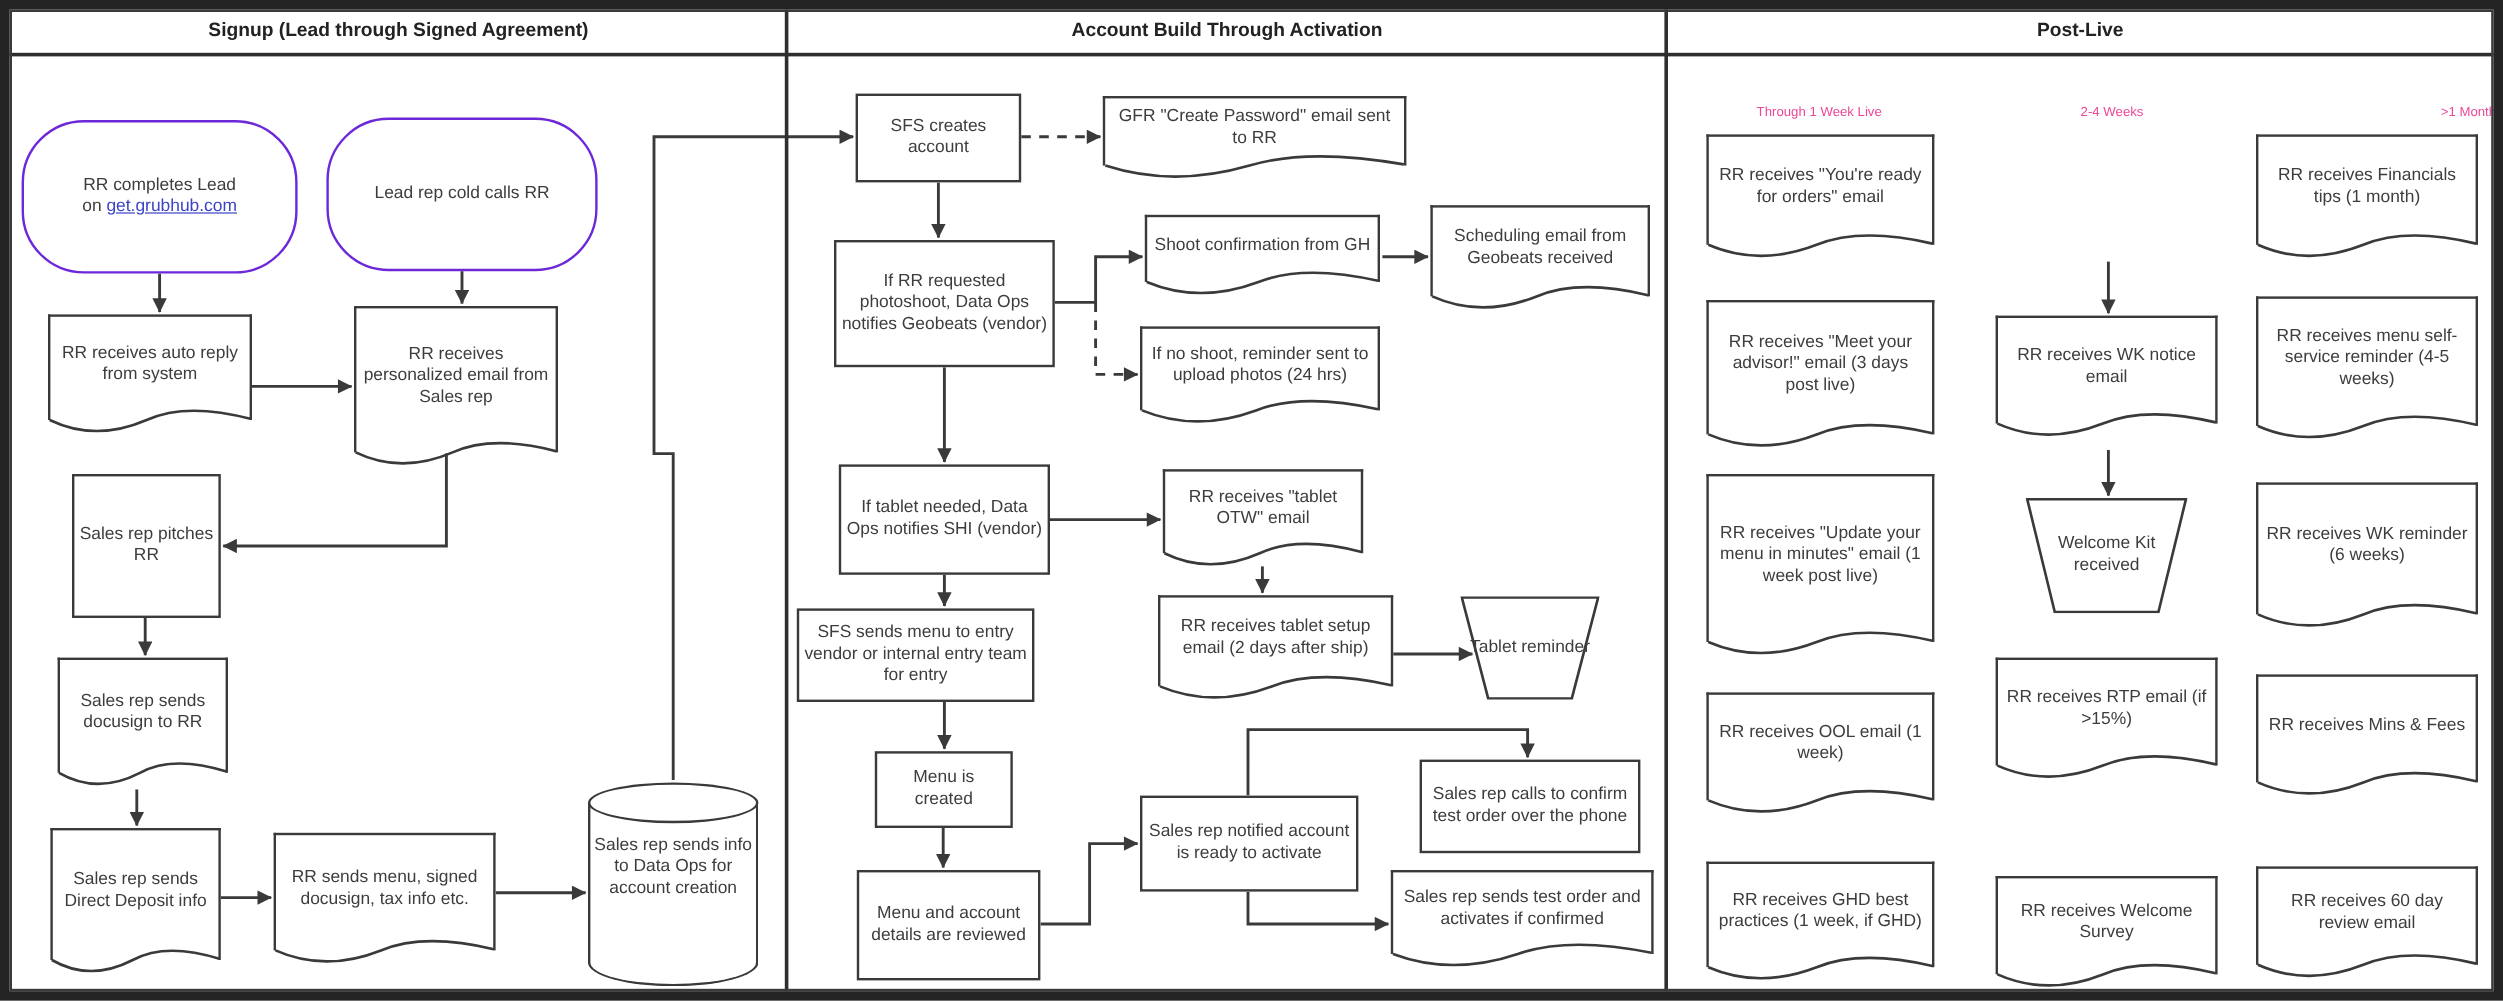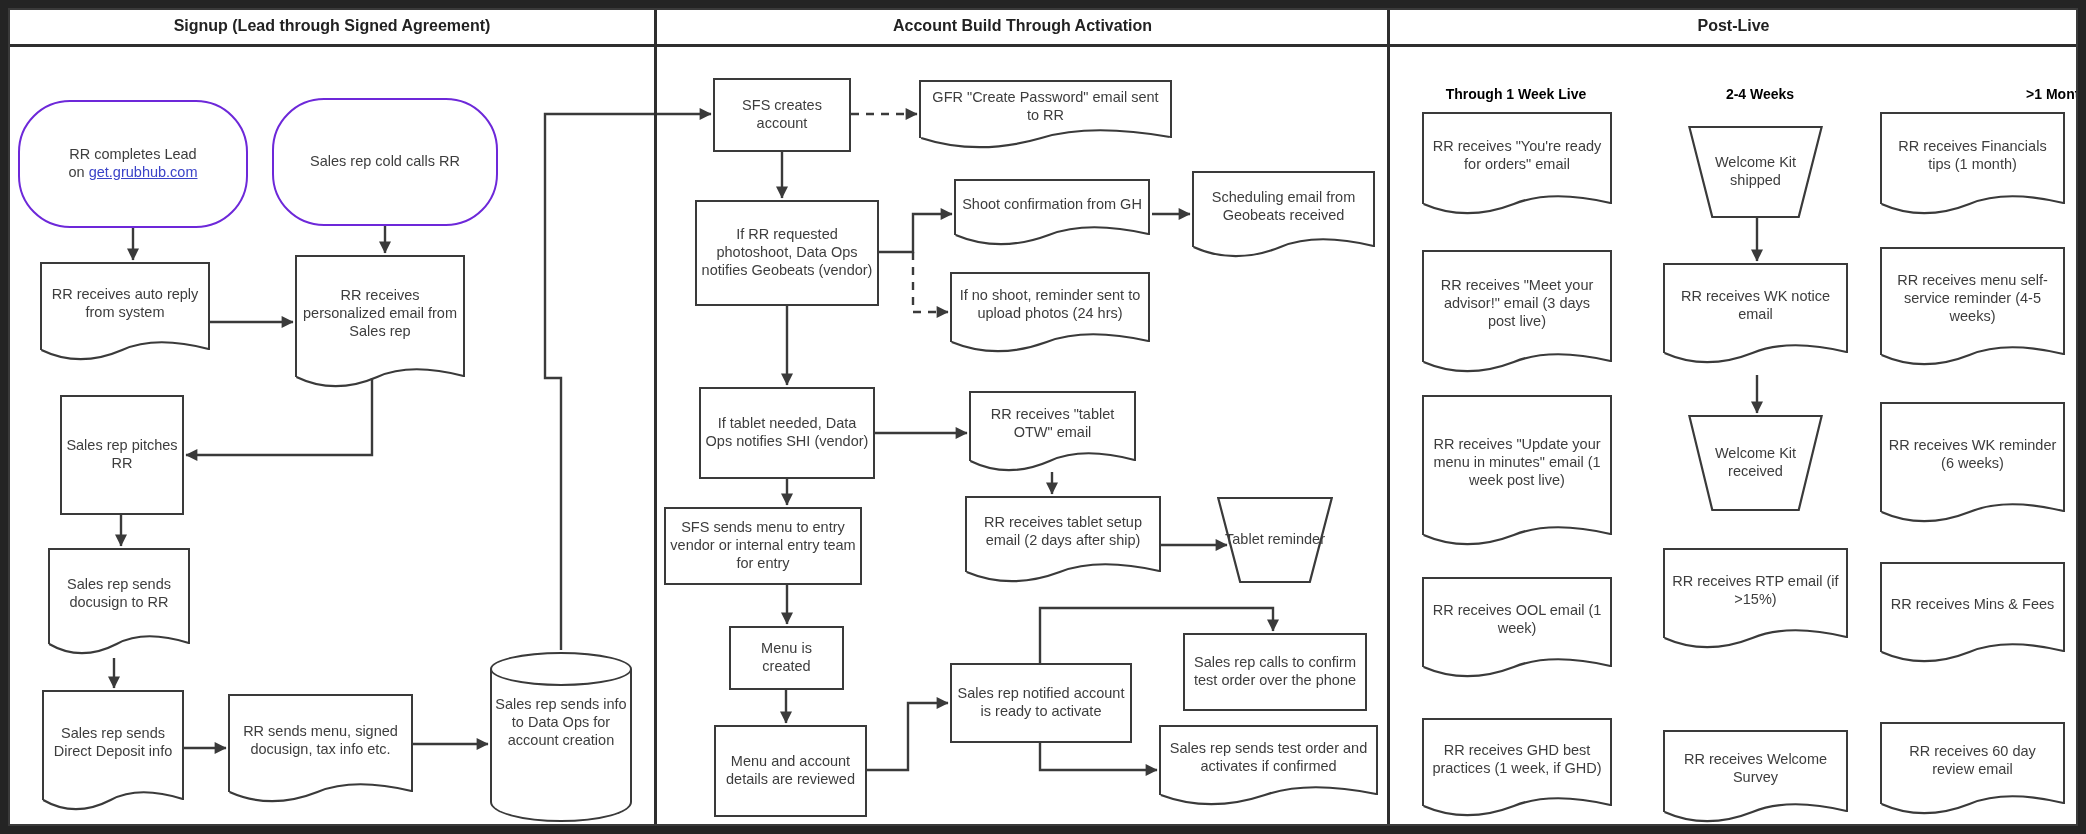--- a/index.html
+++ b/index.html
@@ -8,21 +8,21 @@
     font-family:"Liberation Sans", sans-serif; color:#3a3a3a; overflow:hidden;
   }
   
   .frame { position:absolute; inset:0; border:8px solid #242424; pointer-events:none; z-index:10; }
   .inner-line { position:absolute; inset:8px; border:2px solid #3a3a3a; pointer-events:none; z-index:9; }
   .vdiv { position:absolute; top:8px; height:818px; width:3px; background:#2e2e2e; z-index:3; }
   .hrule { position:absolute; left:8px; width:2070px; top:44px; height:3px; background:#2e2e2e; z-index:3; }
   .sec-title { position:absolute; top:8px; height:36px; display:flex; align-items:center; justify-content:center;
     font-weight:bold; font-size:16px; color:#222; z-index:3; }
   .col-head { position:absolute; height:24px; display:flex; align-items:center; justify-content:center;
-    font-weight:bold; font-size:14px; color:#000000; z-index:3; }
+    font-weight:normal; font-size:11px; color:#ec4899; z-index:3; }
 
   
   .node { position:absolute; box-sizing:border-box; background:#fff; z-index:4;
     display:flex; align-items:center; justify-content:center; text-align:center;
     font-size:14.5px; line-height:1.24; color:#3d3d3d; }
   .rect { border:2px solid #3a3a3a; padding:14px 4px; }
   .term { border:2px solid #6d28d9; border-radius:52px; padding:2px 10px; }
   .doc  { border:2px solid #3a3a3a; border-bottom:none; padding:2px 6px 8px; }
   .wave { position:absolute; left:-2px; bottom:-14px; width:calc(100% + 4px); height:28px; overflow:visible; }
   .wave path { fill:none; stroke:#3a3a3a; stroke-width:2.2; vector-effect:non-scaling-stroke; }
@@ -94,21 +94,21 @@
   <div class="col-head" style="left:1680px;top:82px;width:160px">2-4 Weeks</div>
   <div class="col-head" style="left:1972px;top:82px;width:170px">&gt;1 Month</div>
 
   <div class="node term" style="left:18px;top:100px;width:230px;height:128px">
     <span class="lbl">
       <span class="blocked">RR completes Lead</span>
       <span><span>on </span><a class="glink">get.grubhub.com</a></span>
     </span>
   </div>
   <div class="node term" style="left:272px;top:98px;width:226px;height:128px">
-    <span class="lbl">Sales rep cold calls RR</span>
+    <span class="lbl">Lead rep cold calls RR</span>
   </div>
   <div class="node doc" style="left:40px;top:262px;width:170px;height:88px">
     <span class="lbl">RR receives auto reply from system</span>
     <svg class="wave" viewBox="0 0 120 28" preserveAspectRatio="none">
         <path d="M1,14 C20,27 40,25 58,14 C72,5 92,3 119,13"></path>
       </svg>
   </div>
   <div class="node rect" style="left:60px;top:395px;width:124px;height:120px">
     <span class="lbl">Sales rep pitches RR</span>
   </div>
@@ -239,26 +239,20 @@
         <path d="M1,14 C20,27 40,25 58,14 C72,5 92,3 119,13"></path>
       </svg>
   </div>
   <div class="node doc" style="left:1422px;top:718px;width:190px;height:88px">
     <span class="lbl">RR receives GHD best practices (1 week, if GHD)</span>
     <svg class="wave" viewBox="0 0 120 28" preserveAspectRatio="none">
         <path d="M1,14 C20,27 40,25 58,14 C72,5 92,3 119,13"></path>
       </svg>
   </div>
 
-  <div class="node trap" style="left:1688px;top:126px;width:135px;height:92px">
-    <svg class="trapsvg" viewBox="0 0 100 100" preserveAspectRatio="none">
-        <polygon points="1,1 99,1 82,99 18,99"></polygon>
-      </svg>
-    <span class="lbl">Welcome Kit shipped</span>
-  </div>
   <div class="node doc" style="left:1663px;top:263px;width:185px;height:90px">
     <span class="lbl">RR receives WK notice email</span>
     <svg class="wave" viewBox="0 0 120 28" preserveAspectRatio="none">
         <path d="M1,14 C20,27 40,25 58,14 C72,5 92,3 119,13"></path>
       </svg>
   </div>
   <div class="node trap" style="left:1688px;top:415px;width:135px;height:96px">
     <svg class="trapsvg" viewBox="0 0 100 100" preserveAspectRatio="none">
         <polygon points="1,1 99,1 82,99 18,99"></polygon>
       </svg>

